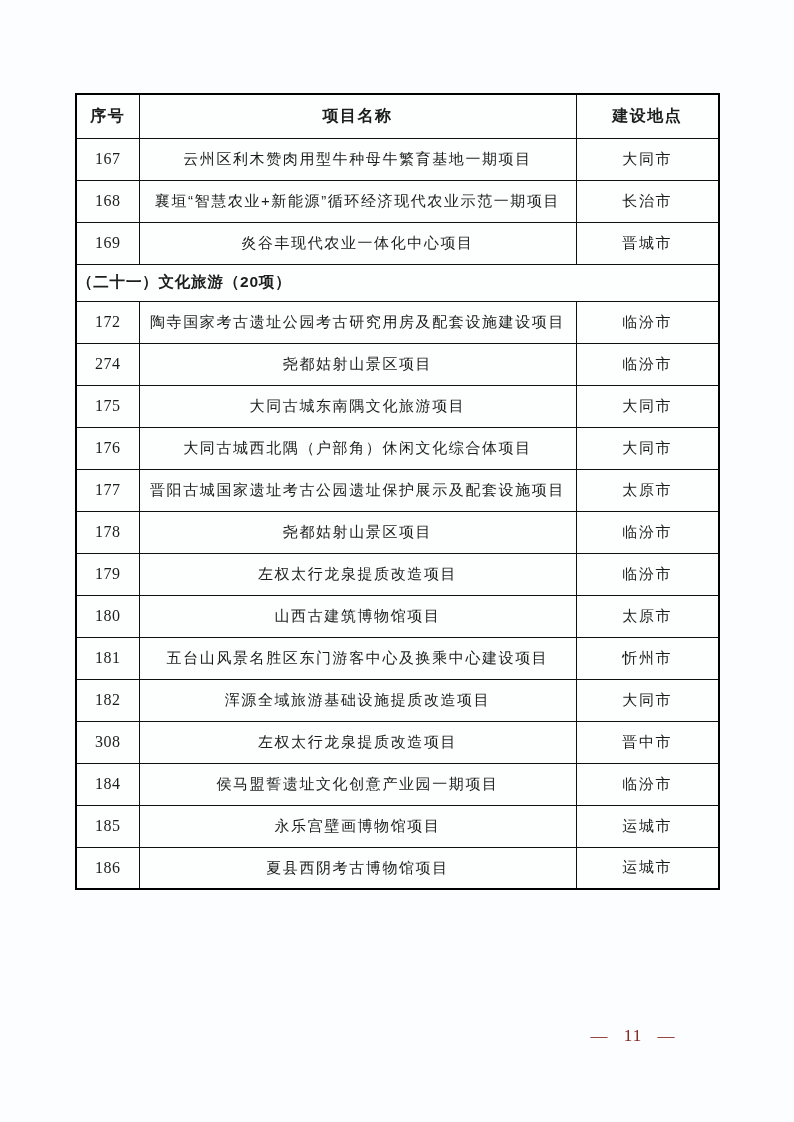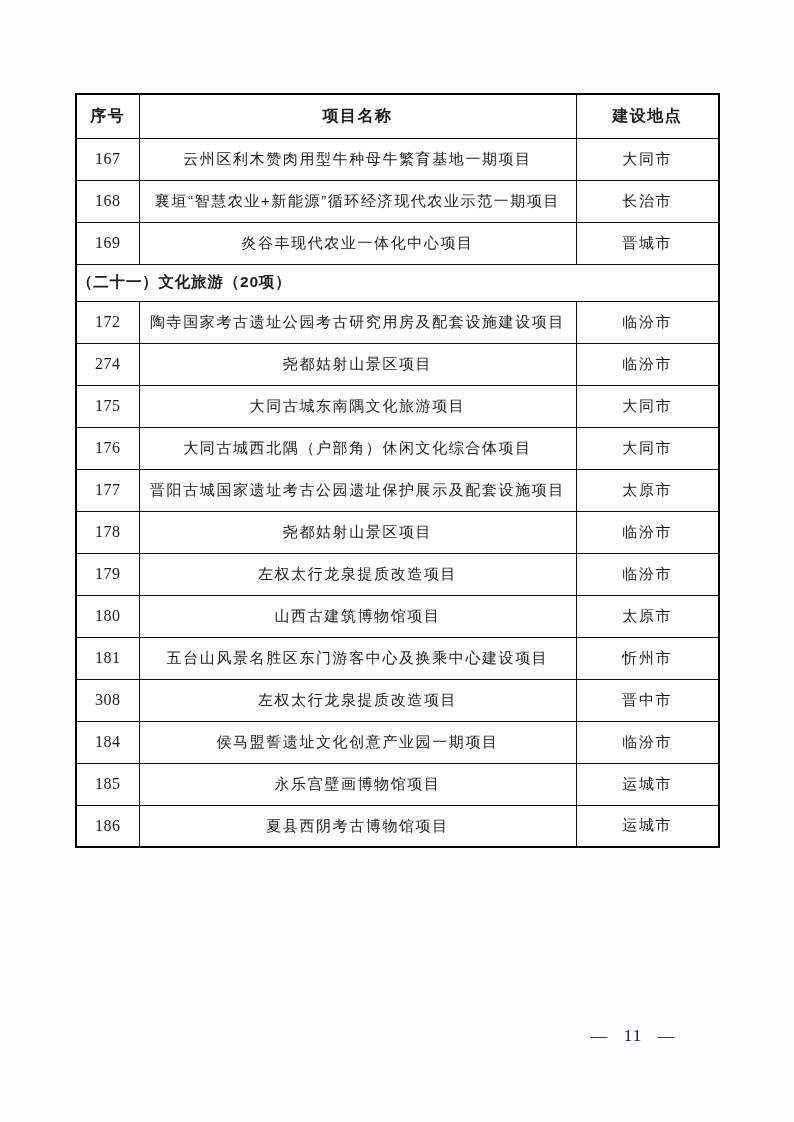--- a/index.html
+++ b/index.html
@@ -74,21 +74,21 @@
     margin-left: 37px;
   }
   .page-number {
     position: absolute;
     top: 1026px;
     left: 583px;
     width: 100px;
     text-align: center;
     font-family: "Liberation Serif", serif;
     font-size: 17px;
-    color: #0f172a;
+    color: #7f1d1d;
     letter-spacing: 1px;
     word-spacing: 10px;
   }
 </style>
 </head>
 <body>
 
 <div class="page">
 
   <table class="projects">
@@ -162,20 +162,25 @@
           <td class="col-no">180</td>
           <td class="col-name">山西古建筑博物馆项目</td>
           <td class="col-loc">太原市</td>
         </tr>
         <tr class="data-row">
           <td class="col-no">181</td>
           <td class="col-name">五台山风景名胜区东门游客中心及换乘中心建设项目</td>
           <td class="col-loc">忻州市</td>
         </tr>
         <tr class="data-row">
+          <td class="col-no">182</td>
+          <td class="col-name">浑源全域旅游基础设施提质改造项目</td>
+          <td class="col-loc">大同市</td>
+        </tr>
+        <tr class="data-row">
           <td class="col-no">308</td>
           <td class="col-name">左权太行龙泉提质改造项目</td>
           <td class="col-loc">晋中市</td>
         </tr>
         <tr class="data-row">
           <td class="col-no">184</td>
           <td class="col-name">侯马盟誓遗址文化创意产业园一期项目</td>
           <td class="col-loc">临汾市</td>
         </tr>
         <tr class="data-row">

